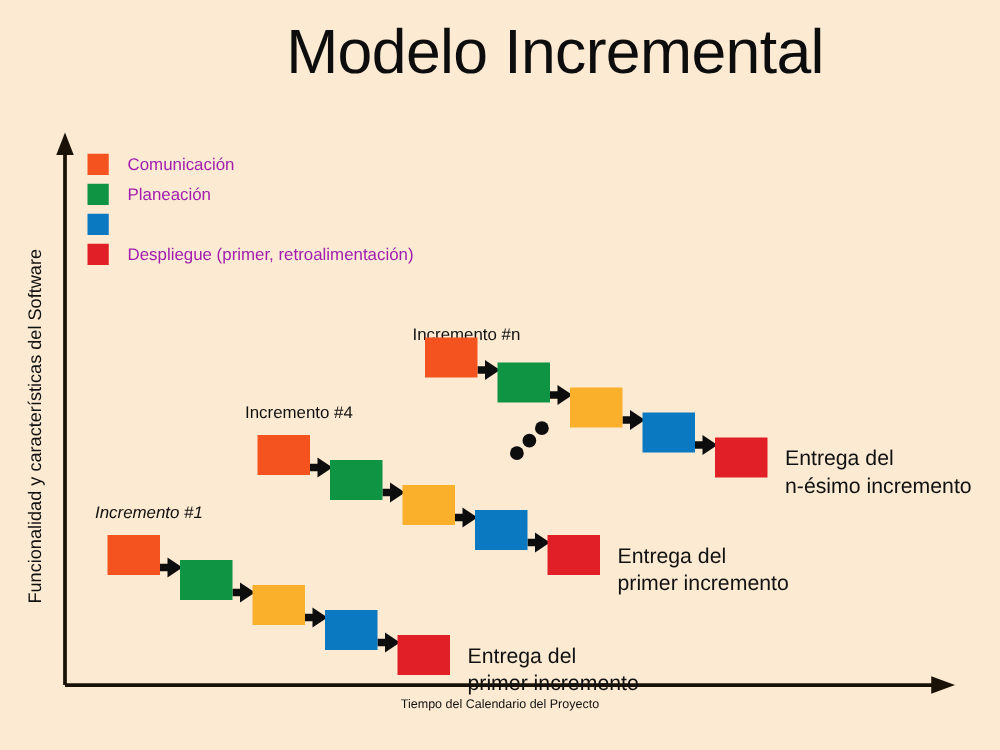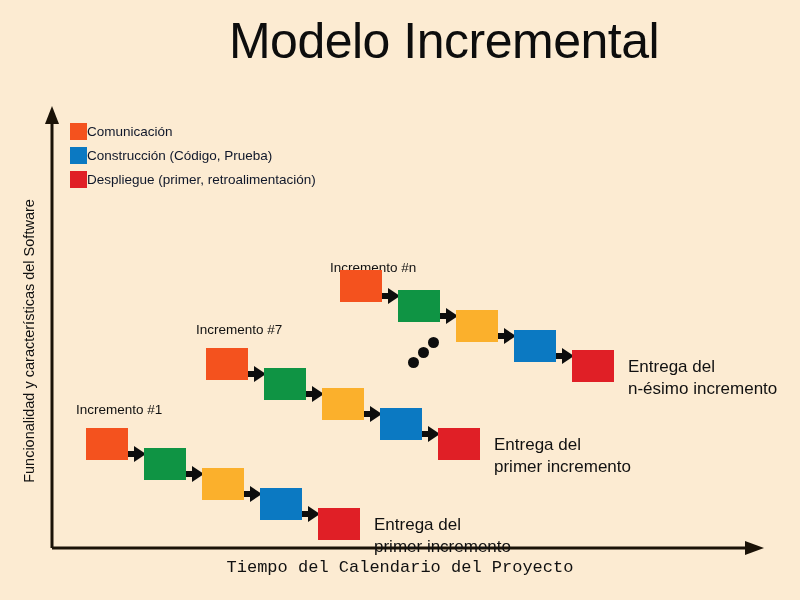--- a/index.html
+++ b/index.html
@@ -49,44 +49,44 @@
     color: #111;
     transform: rotate(-90deg);
     white-space: nowrap;
   }
   .xlabel {
     position: absolute;
     left: 100px;
     top: 558px;
     width: 600px;
     text-align: center;
-    font-size: 17px;
-    color: #111;
-    white-space: nowrap;
-    font-family: Liberation Mono, monospace;
+    font-size: 10px;
+    color: #111;
+    white-space: nowrap;
   }
   
   #legend {
     position: absolute;
     left: 70px;
     top: 119px;
   }
   .legend-row {
     display: flex;
     align-items: center;
     height: 24px;
   }
   .legend-swatch {
     width: 17px;
     height: 17px;
     flex: 0 0 17px;
   }
   .legend-text {
+    margin-left: 15px;
     font-size: 13.5px;
-    color: #0f172a;
+    color: #a21caf;
     white-space: nowrap;
   }
   
   .pbox {
     position: absolute;
     width: 42px;
     height: 32px;
   }
   .inc-label {
     position: absolute;
@@ -127,31 +127,34 @@
 
   <div class="ylabel">Funcionalidad y características del Software</div>
   <div class="xlabel">Tiempo del Calendario del Proyecto</div>
 
   <div id="legend">
     <div class="legend-row">
       <span class="legend-swatch" style="background: rgb(244, 82, 30);"></span>
       <span class="legend-text">Comunicación</span>
     </div>
     <div class="legend-row">
+      <span class="legend-swatch" style="background: rgb(15, 148, 68);"></span>
+      <span class="legend-text">Planeación</span>
+    </div>
+    <div class="legend-row">
       <span class="legend-swatch" style="background: rgb(11, 121, 194);"></span>
-      <span class="legend-text">Construcción (Código, Prueba)</span>
     </div>
     <div class="legend-row">
       <span class="legend-swatch" style="background: rgb(224, 31, 38);"></span>
       <span class="legend-text">Despliegue (primer, retroalimentación)</span>
     </div>
   </div>
 
   <div id="rows">
-      <div class="inc-label" style="left: 76px; top: 402px;">Incremento #1</div>
+      <div class="inc-label" style="left: 76px; top: 402px; font-style: italic;">Incremento #1</div>
       <svg viewBox="0 0 800 600" style="position: absolute; left: 0px; top: 0px; width: 800px; height: 600px; pointer-events: none;">
         <g>
           <line x1="128" y1="454" x2="138" y2="454" stroke="#0d0d0d" stroke-width="6"></line>
           <polygon points="146,454 134,446 134,462" fill="#0d0d0d"></polygon>
         </g>
         <g>
           <line x1="186" y1="474" x2="196" y2="474" stroke="#0d0d0d" stroke-width="6"></line>
           <polygon points="204,474 192,466 192,482" fill="#0d0d0d"></polygon>
         </g>
         <g>
@@ -165,21 +168,21 @@
       </svg>
       <div class="pbox" title="Comunicación" style="left: 86px; top: 428px; background: rgb(244, 82, 30);"></div>
       <div class="pbox" title="Planeación" style="left: 144px; top: 448px; background: rgb(15, 148, 68);"></div>
       <div class="pbox" title="Modelado (Análisis, diseño)" style="left: 202px; top: 468px; background: rgb(251, 176, 44);"></div>
       <div class="pbox" title="Construcción (Código, Prueba)" style="left: 260px; top: 488px; background: rgb(11, 121, 194);"></div>
       <div class="pbox" title="Despliegue (entrega, retroalimentación)" style="left: 318px; top: 508px; background: rgb(224, 31, 38);"></div>
       <div class="delivery-label" style="left: 374px; top: 514px;">
         <div>Entrega del</div>
         <div>primer incremento</div>
       </div>
-      <div class="inc-label" style="left: 196px; top: 322px;">Incremento #7</div>
+      <div class="inc-label" style="left: 196px; top: 322px;">Incremento #4</div>
       <svg viewBox="0 0 800 600" style="position: absolute; left: 0px; top: 0px; width: 800px; height: 600px; pointer-events: none;">
         <g>
           <line x1="248" y1="374" x2="258" y2="374" stroke="#0d0d0d" stroke-width="6"></line>
           <polygon points="266,374 254,366 254,382" fill="#0d0d0d"></polygon>
         </g>
         <g>
           <line x1="306" y1="394" x2="316" y2="394" stroke="#0d0d0d" stroke-width="6"></line>
           <polygon points="324,394 312,386 312,402" fill="#0d0d0d"></polygon>
         </g>
         <g>

